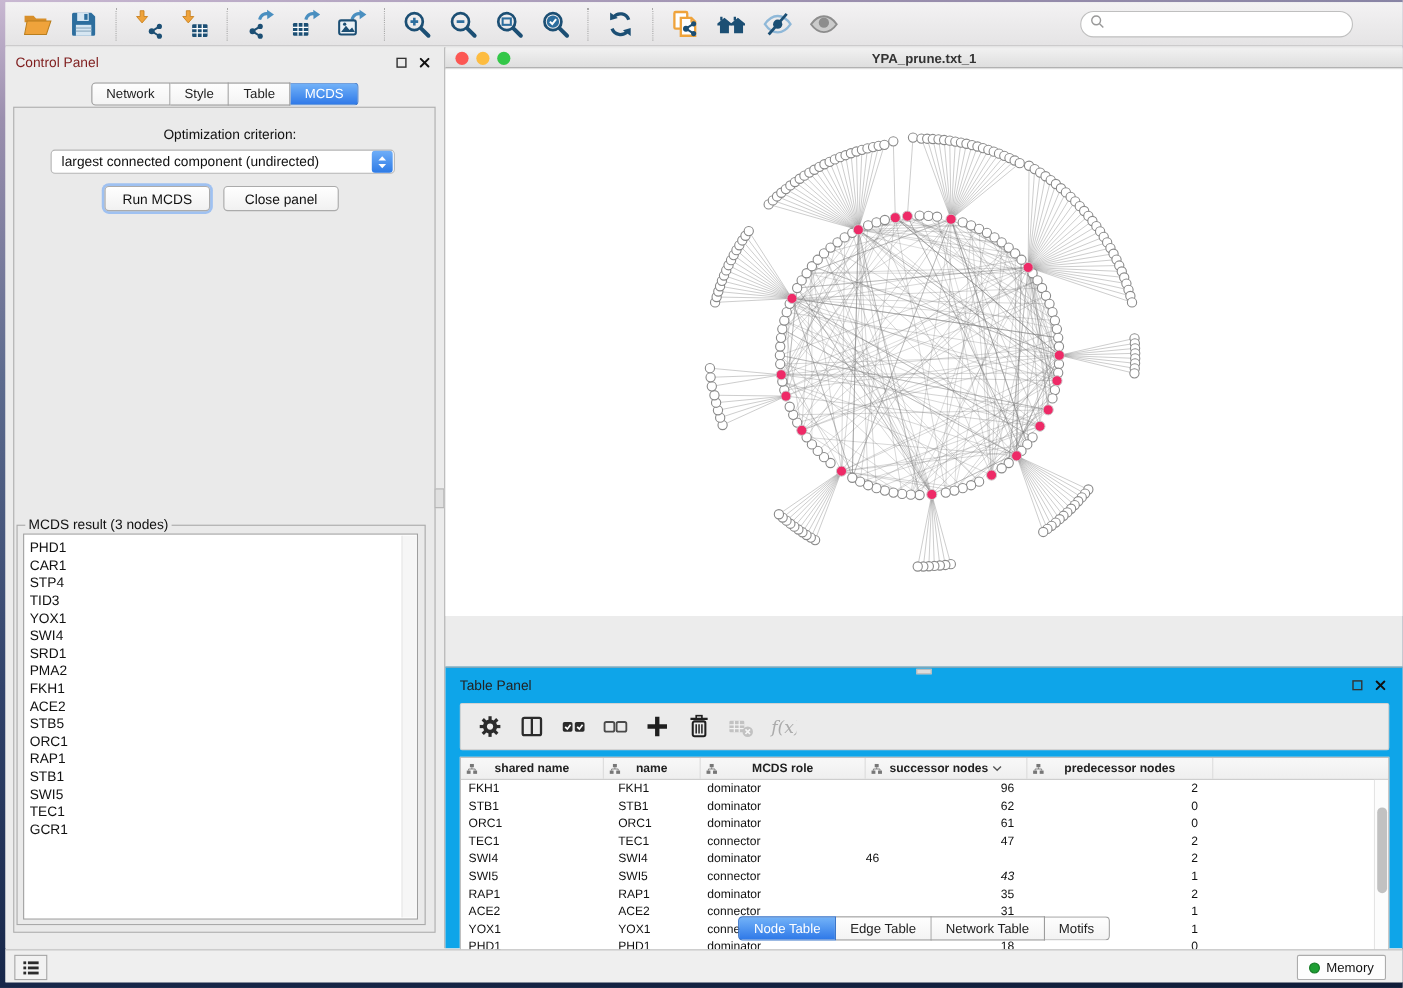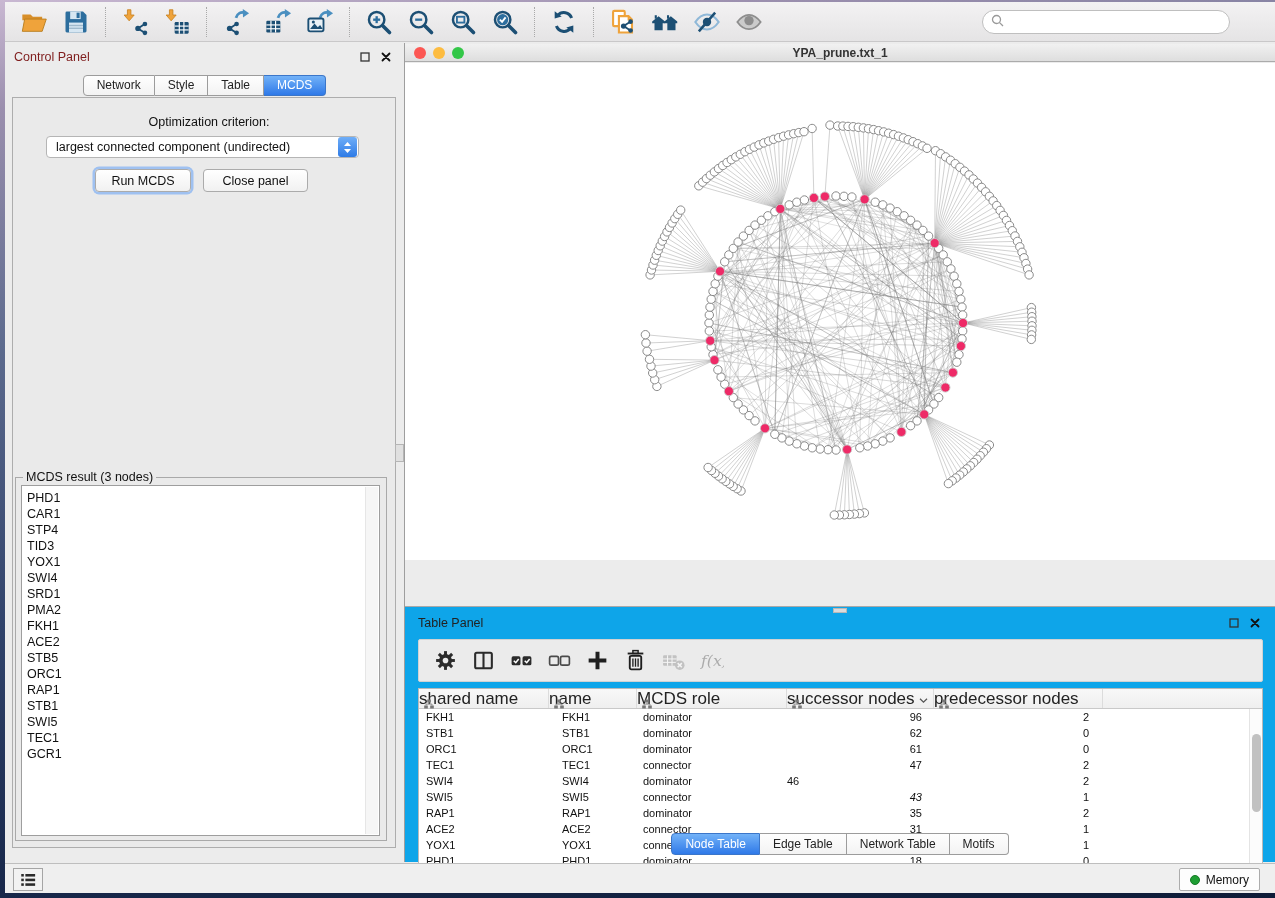--- a/index.html
+++ b/index.html
@@ -60,22 +60,22 @@
   
   .table-panel{position:absolute;top:517px;left:0;right:0;bottom:0;background:#0ea5e9;border-top:1px solid #A8A8A8;margin-top:46px;}
   .tp-title{position:absolute;top:9px;left:13px;font-size:12.5px;color:#222;}
   .tp-toolbar{position:absolute;left:13px;right:12px;top:32px;height:43px;background:#EBEBEB;border:1px solid #D2D2D2;
     border-radius:2px;display:flex;align-items:center;padding-left:10px;gap:6px;}
   .tp-toolbar button{width:32px;height:32px;border:none;background:transparent;padding:2px;cursor:pointer;}
   .tp-toolbar button svg{width:25px;height:25px;display:block;margin:auto;}
   .tp-toolbar button.disabled{cursor:default;}
   .tp-tablewrap{position:absolute;left:13px;right:12px;top:81px;height:190px;background:#fff;border:1px solid #B9B9B9;overflow:hidden;}
   .thead{display:flex;height:20px;background:linear-gradient(#F8F8F8,#EFEFEF);border-bottom:1px solid #C9C9C9;}
-  .th{position:relative;border-right:1px solid #DCDCDC;font-size:17px;color:#222;display:flex;align-items:center;
-    gap:4px;cursor:pointer;}
+  .th{position:relative;border-right:1px solid #DCDCDC;font-size:11px;color:#222;display:flex;align-items:center;
+    justify-content:center;gap:4px;cursor:pointer;font-weight:bold;}
   .th .hicon{position:absolute;left:5px;top:5px;}
   .trow{display:flex;height:16px;align-items:center;font-size:11px;color:#111;}
   .td{white-space:nowrap;overflow:hidden;}
   .tbody{position:absolute;left:0;right:13px;top:20px;bottom:0;}
   .tscroll{position:absolute;top:20px;bottom:0;right:0;width:13px;background:#FCFCFC;border-left:1px solid #E4E4E4;}
   .tthumb{position:absolute;left:2px;top:25px;width:9px;height:78px;border-radius:5px;background:#C1C1C1;}
   .tp-tabs{position:absolute;bottom:5px;left:0;right:0;height:24px;display:flex;justify-content:center;}
   .tp-tabs .tab{height:22px;line-height:20px;}
   
   .status-bar{position:absolute;left:0;right:0;bottom:0;height:30px;background:#EFEFEF;border-top:1px solid #BEBEBE;}

